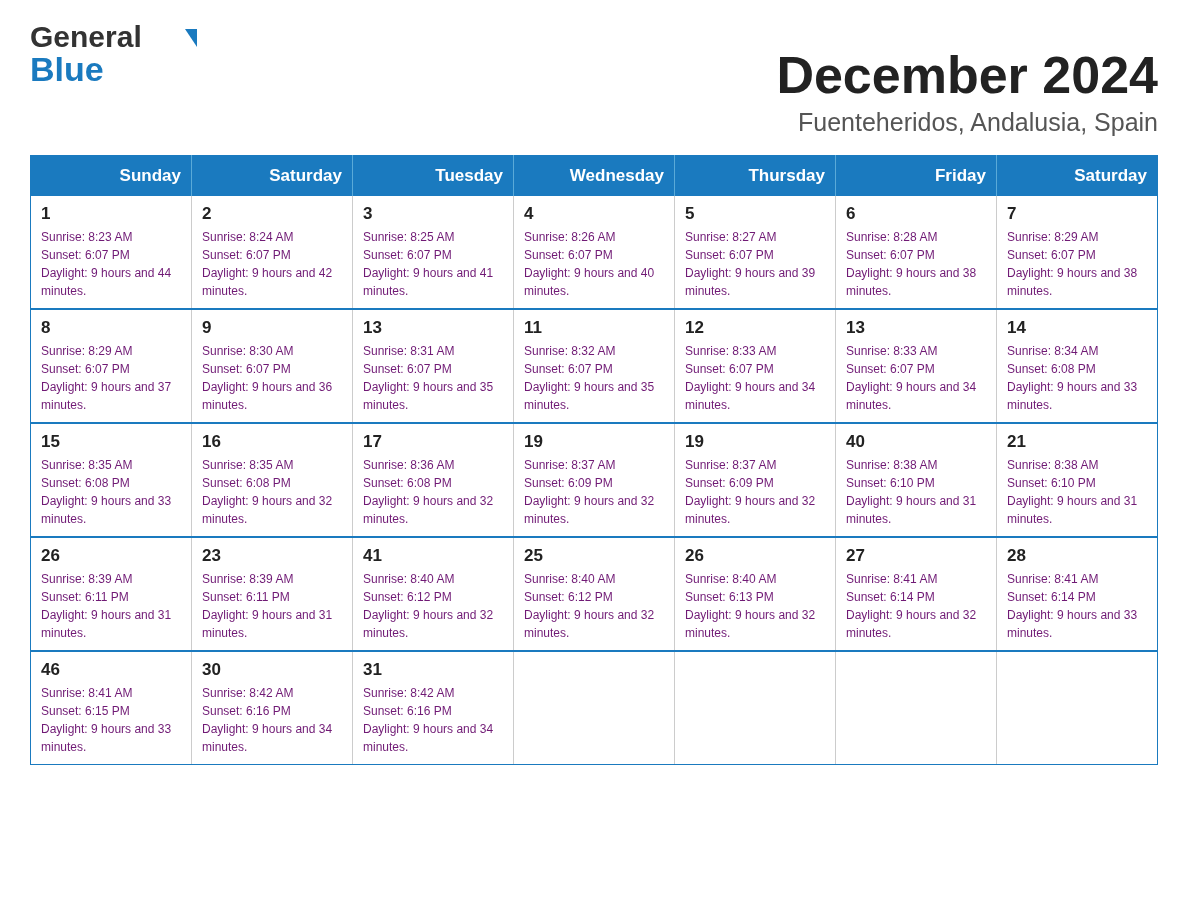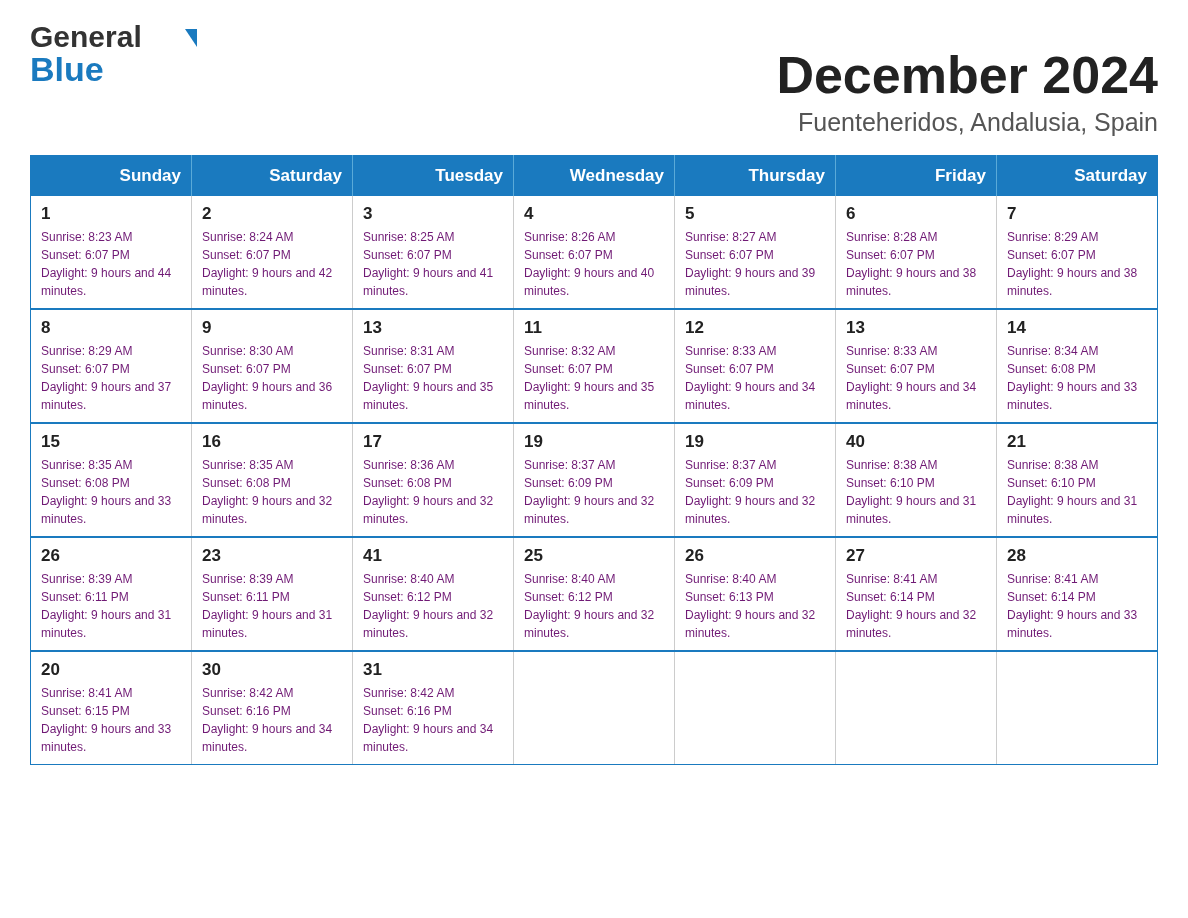--- a/index.html
+++ b/index.html
@@ -251,21 +251,21 @@
           <span class="day-number">27</span>
           <div class="day-info">Sunrise: 8:41 AM<br>Sunset: 6:14 PM<br>Daylight: 9 hours and 32 minutes.</div>
         </td>
         <td>
           <span class="day-number">28</span>
           <div class="day-info">Sunrise: 8:41 AM<br>Sunset: 6:14 PM<br>Daylight: 9 hours and 33 minutes.</div>
         </td>
       </tr>
       <tr>
         <td>
-          <span class="day-number">20</span>
+          <span class="day-number">46</span>
           <div class="day-info">Sunrise: 8:41 AM<br>Sunset: 6:15 PM<br>Daylight: 9 hours and 33 minutes.</div>
         </td>
         <td>
           <span class="day-number">30</span>
           <div class="day-info">Sunrise: 8:42 AM<br>Sunset: 6:16 PM<br>Daylight: 9 hours and 34 minutes.</div>
         </td>
         <td>
           <span class="day-number">31</span>
           <div class="day-info">Sunrise: 8:42 AM<br>Sunset: 6:16 PM<br>Daylight: 9 hours and 34 minutes.</div>
         </td>

